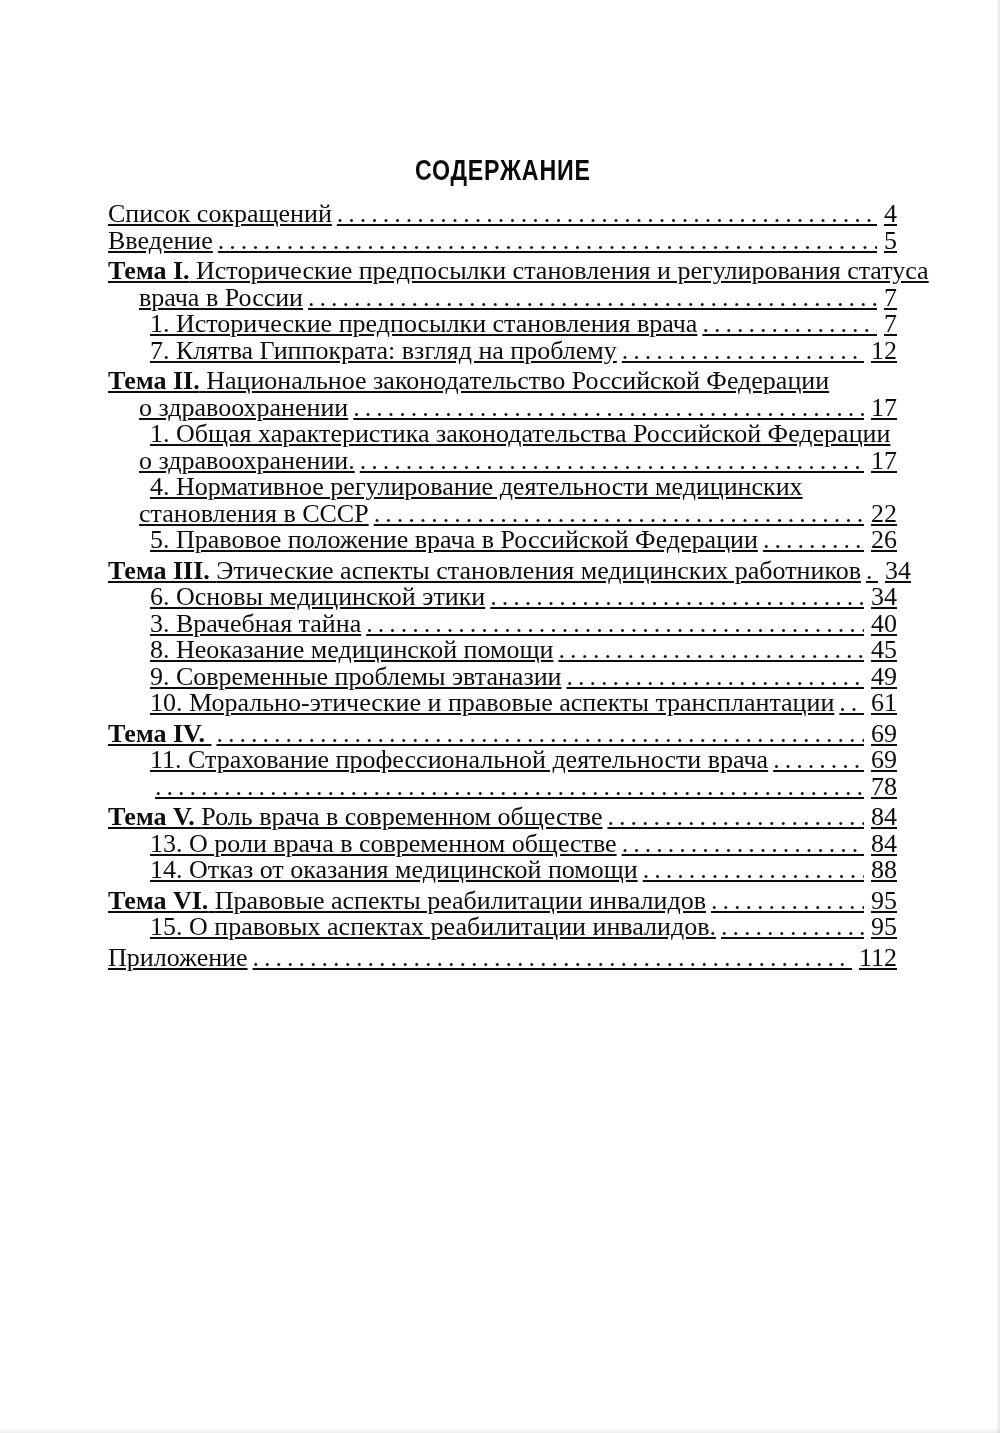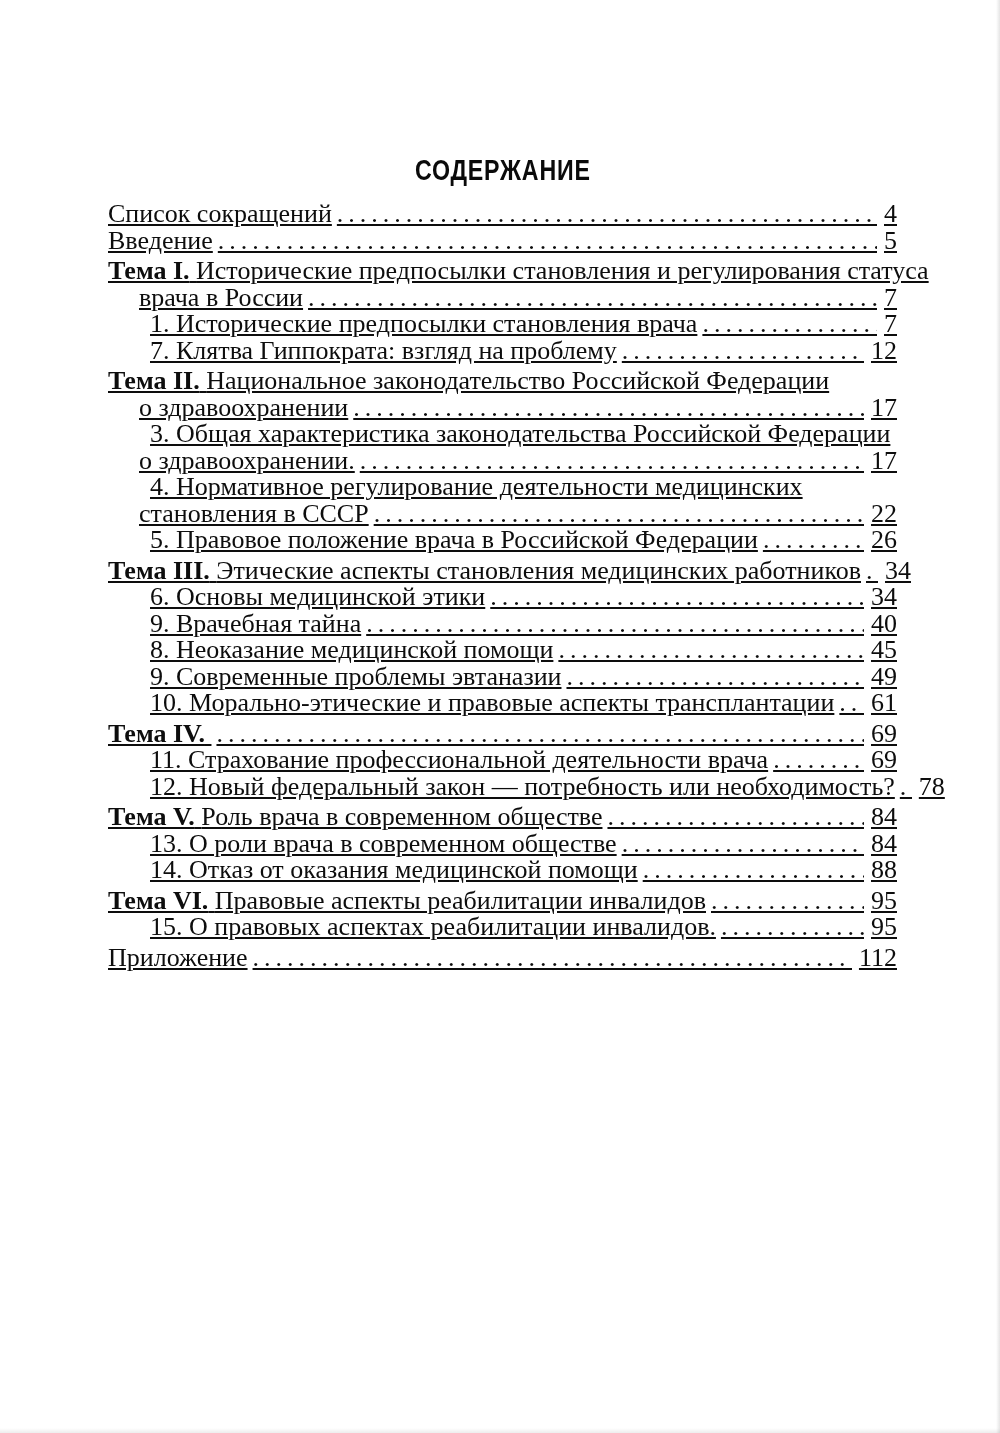--- a/index.html
+++ b/index.html
@@ -110,21 +110,21 @@
         <span class="leader"></span>
         <span class="page-num">12</span>
       </div>
       <div class="row base section-start"><b class="prefix">Тема II.</b>&nbsp;<span class="text">Национальное законодательство Российской Федерации</span></div>
       <div class="row wrap">
         <span class="text">о здравоохранении</span>
         <span class="leader"></span>
         <span class="page-num">17</span>
       </div>
       <div class="row sub">
-        <span class="text">3. Общая характеристика законодательства Российской Федерации</span>
+        <span class="text">1. Общая характеристика законодательства Российской Федерации</span>
       </div>
       <div class="row wrap">
         <span class="text">о здравоохранении.</span>
         <span class="leader"></span>
         <span class="page-num">17</span>
       </div>
       <div class="row sub">
         <span class="text">4. Нормативное регулирование деятельности медицинских</span>
       </div>
       <div class="row wrap">
@@ -137,21 +137,21 @@
         <span class="leader"></span>
         <span class="page-num">26</span>
       </div>
       <div class="row base section-start"><b class="prefix">Тема III.</b>&nbsp;<span class="text">Этические аспекты становления медицинских работников</span><span class="leader"></span><span class="page-num">34</span></div>
       <div class="row sub">
         <span class="text">6. Основы медицинской этики</span>
         <span class="leader"></span>
         <span class="page-num">34</span>
       </div>
       <div class="row sub">
-        <span class="text">9. Врачебная тайна</span>
+        <span class="text">3. Врачебная тайна</span>
         <span class="leader"></span>
         <span class="page-num">40</span>
       </div>
       <div class="row sub">
         <span class="text">8. Неоказание медицинской помощи</span>
         <span class="leader"></span>
         <span class="page-num">45</span>
       </div>
       <div class="row sub">
         <span class="text">9. Современные проблемы эвтаназии</span>
@@ -163,21 +163,20 @@
         <span class="leader"></span>
         <span class="page-num">61</span>
       </div>
       <div class="row base section-start"><b class="prefix">Тема IV.</b>&nbsp;<span class="leader"></span><span class="page-num">69</span></div>
       <div class="row sub">
         <span class="text">11. Страхование профессиональной деятельности врача</span>
         <span class="leader"></span>
         <span class="page-num">69</span>
       </div>
       <div class="row sub">
-        <span class="text">12. Новый федеральный закон — потребность или необходимость?</span>
         <span class="leader"></span>
         <span class="page-num">78</span>
       </div>
       <div class="row base section-start"><b class="prefix">Тема V.</b>&nbsp;<span class="text">Роль врача в современном обществе</span><span class="leader"></span><span class="page-num">84</span></div>
       <div class="row sub">
         <span class="text">13. О роли врача в современном обществе</span>
         <span class="leader"></span>
         <span class="page-num">84</span>
       </div>
       <div class="row sub">

